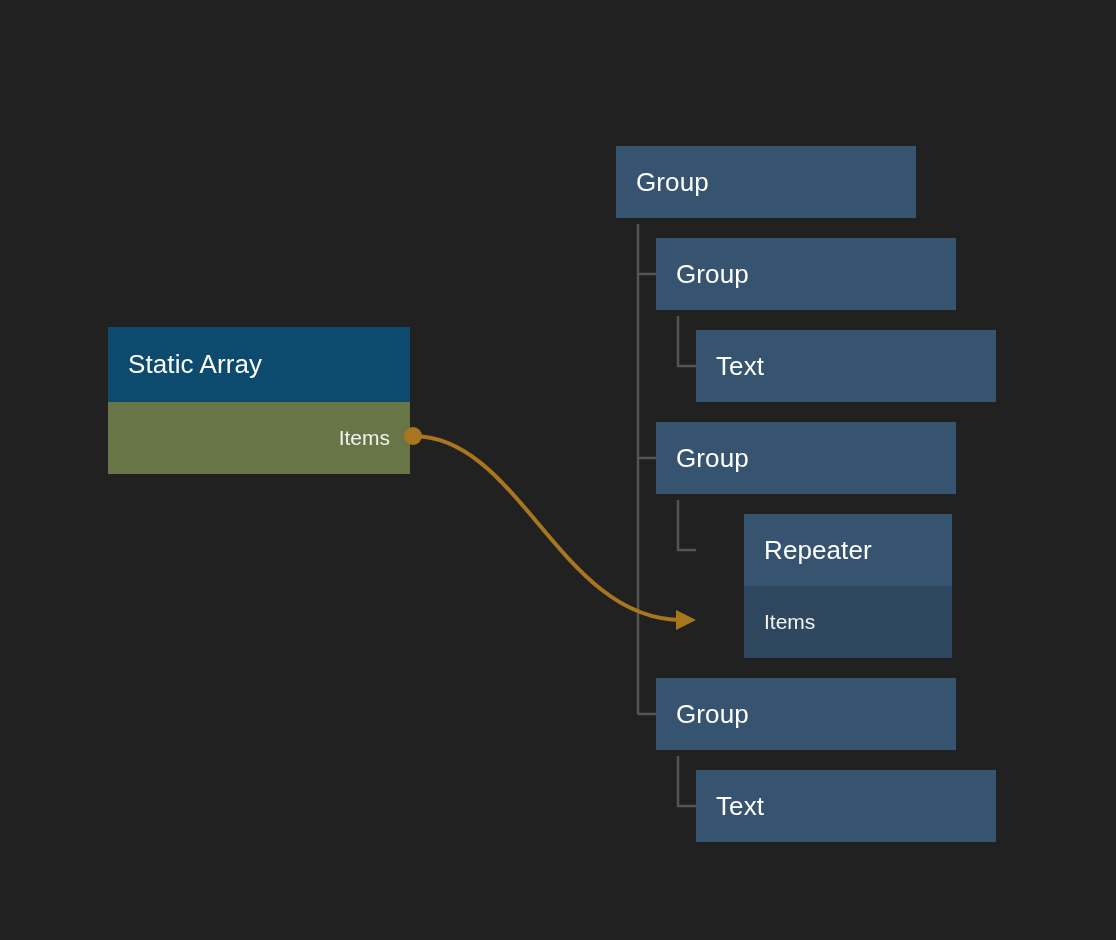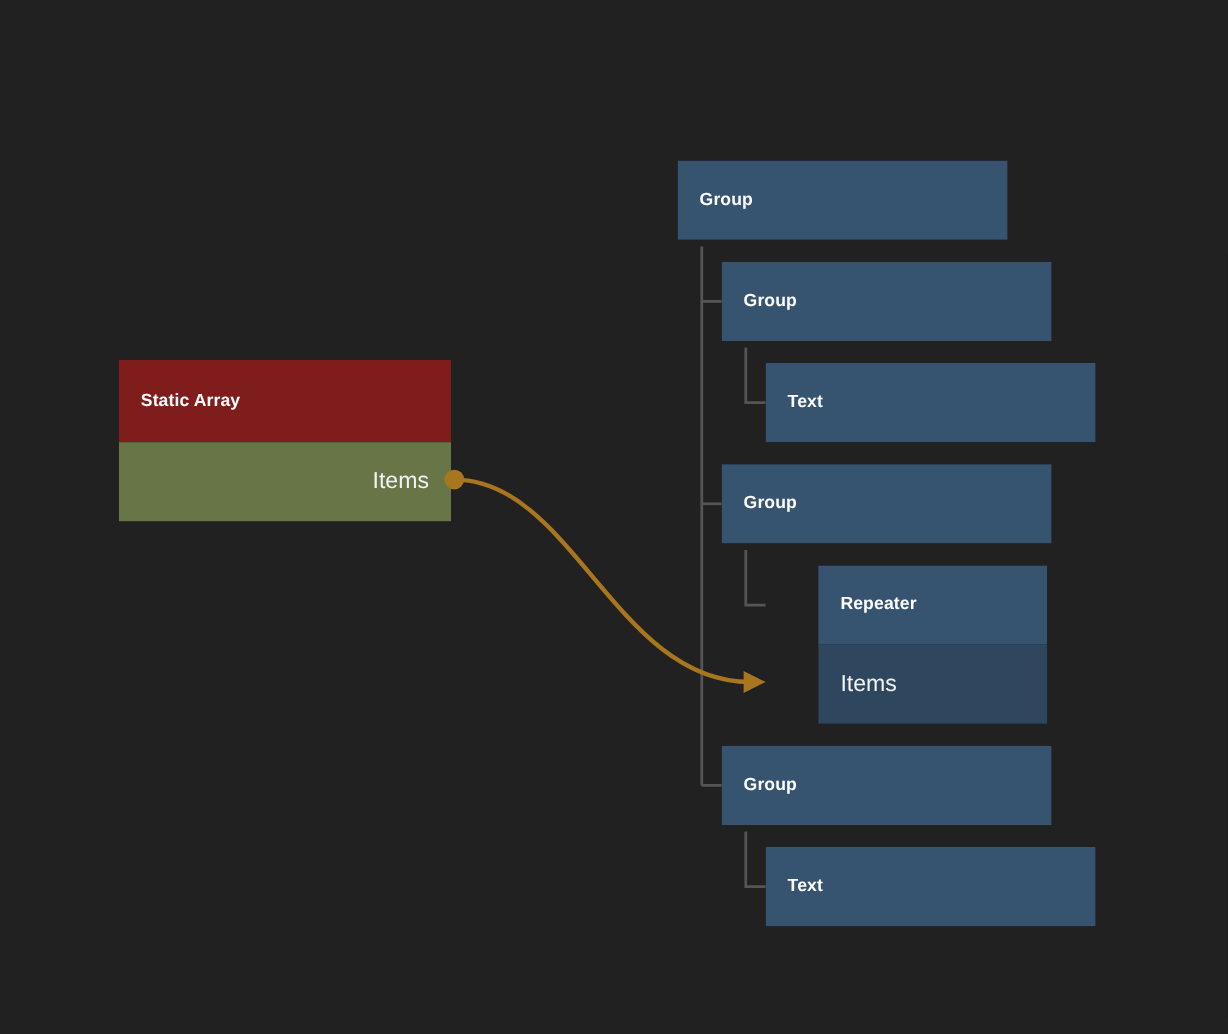--- a/index.html
+++ b/index.html
@@ -33,22 +33,22 @@
     flex-direction: column;
     overflow: hidden;
   }
   .node-header {
     box-sizing: border-box;
     display: flex;
     align-items: center;
     width: 100%;
     padding: 0 20px;
     color: #ffffff;
-    font-size: 16px;
-    font-weight: 700;
+    font-size: 26px;
+    font-weight: 400;
     letter-spacing: 0.1px;
     white-space: nowrap;
   }
   .node-row {
     box-sizing: border-box;
     display: flex;
     align-items: center;
     width: 100%;
     padding: 0 20px;
     color: #f2f2f2;
@@ -60,21 +60,21 @@
   .row-right {
     justify-content: flex-end;
   }
   .row-left {
     justify-content: flex-start;
   }
   
   .n-blue > .node-header { background: #36536f; }
   .n-blue > .node-row    { background: #2e475f; }
   
-  .n-green > .node-header { background: #7f1d1d; }
+  .n-green > .node-header { background: #0c4a6e; }
   .n-green > .node-row    { background: #677547; }
 
   .port-dot {
     position: absolute;
     width: 18px;
     height: 18px;
     border-radius: 50%;
     background: #a8761e;
   }
 </style>

